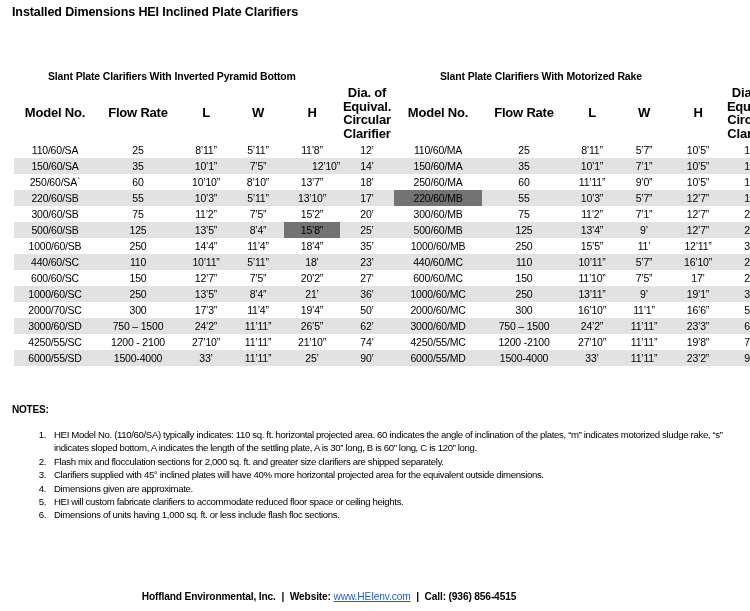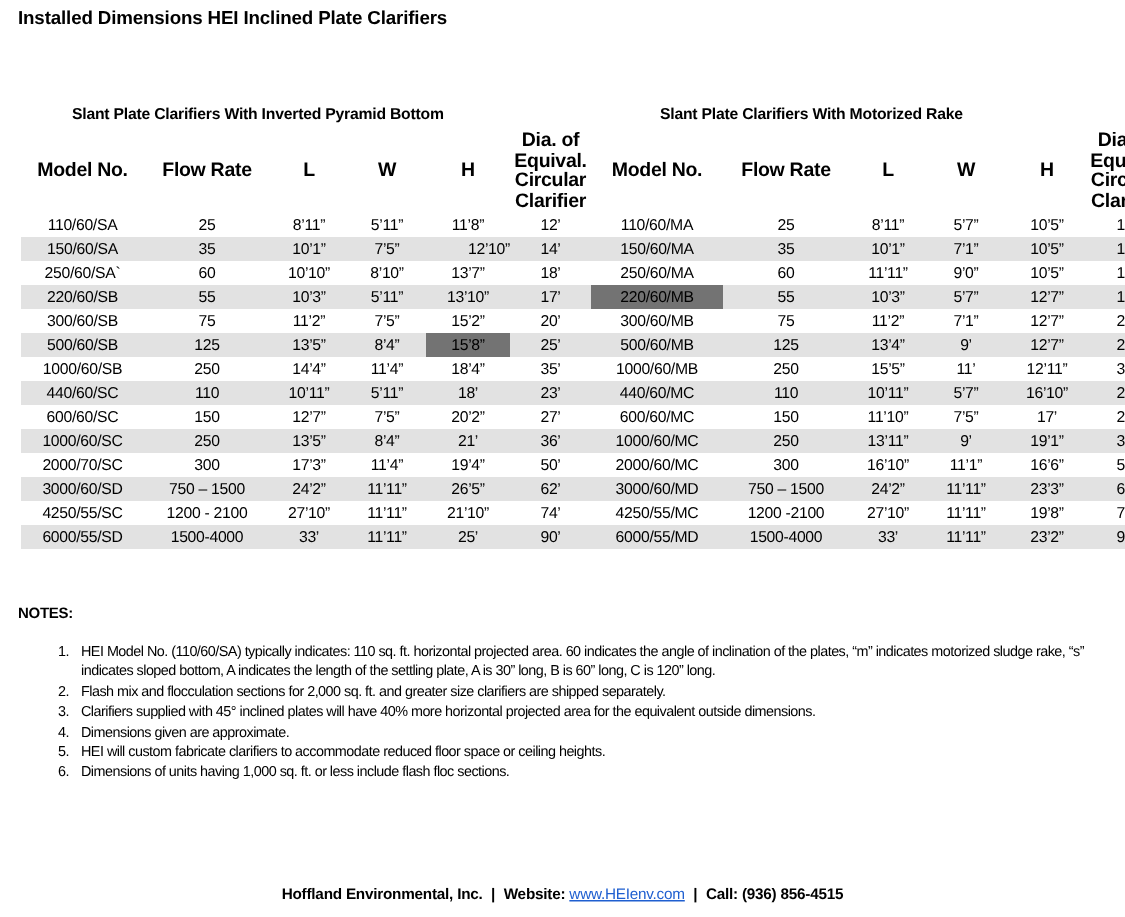--- a/index.html
+++ b/index.html
@@ -116,21 +116,20 @@
   
   .footer {
     position: absolute;
     left: 0;
     top: 591px;
     width: 658px;
     text-align: center;
     font-size: 10.2px;
     font-weight: bold;
     letter-spacing: -0.15px;
-    padding-left: 46px;
   }
   .footer .sep { font-weight: bold; padding: 0 3px; }
   .footer .link {
     color: #1f5fd0;
     text-decoration: underline;
     font-weight: normal;
   }
 </style>
 </head>
 <body>

